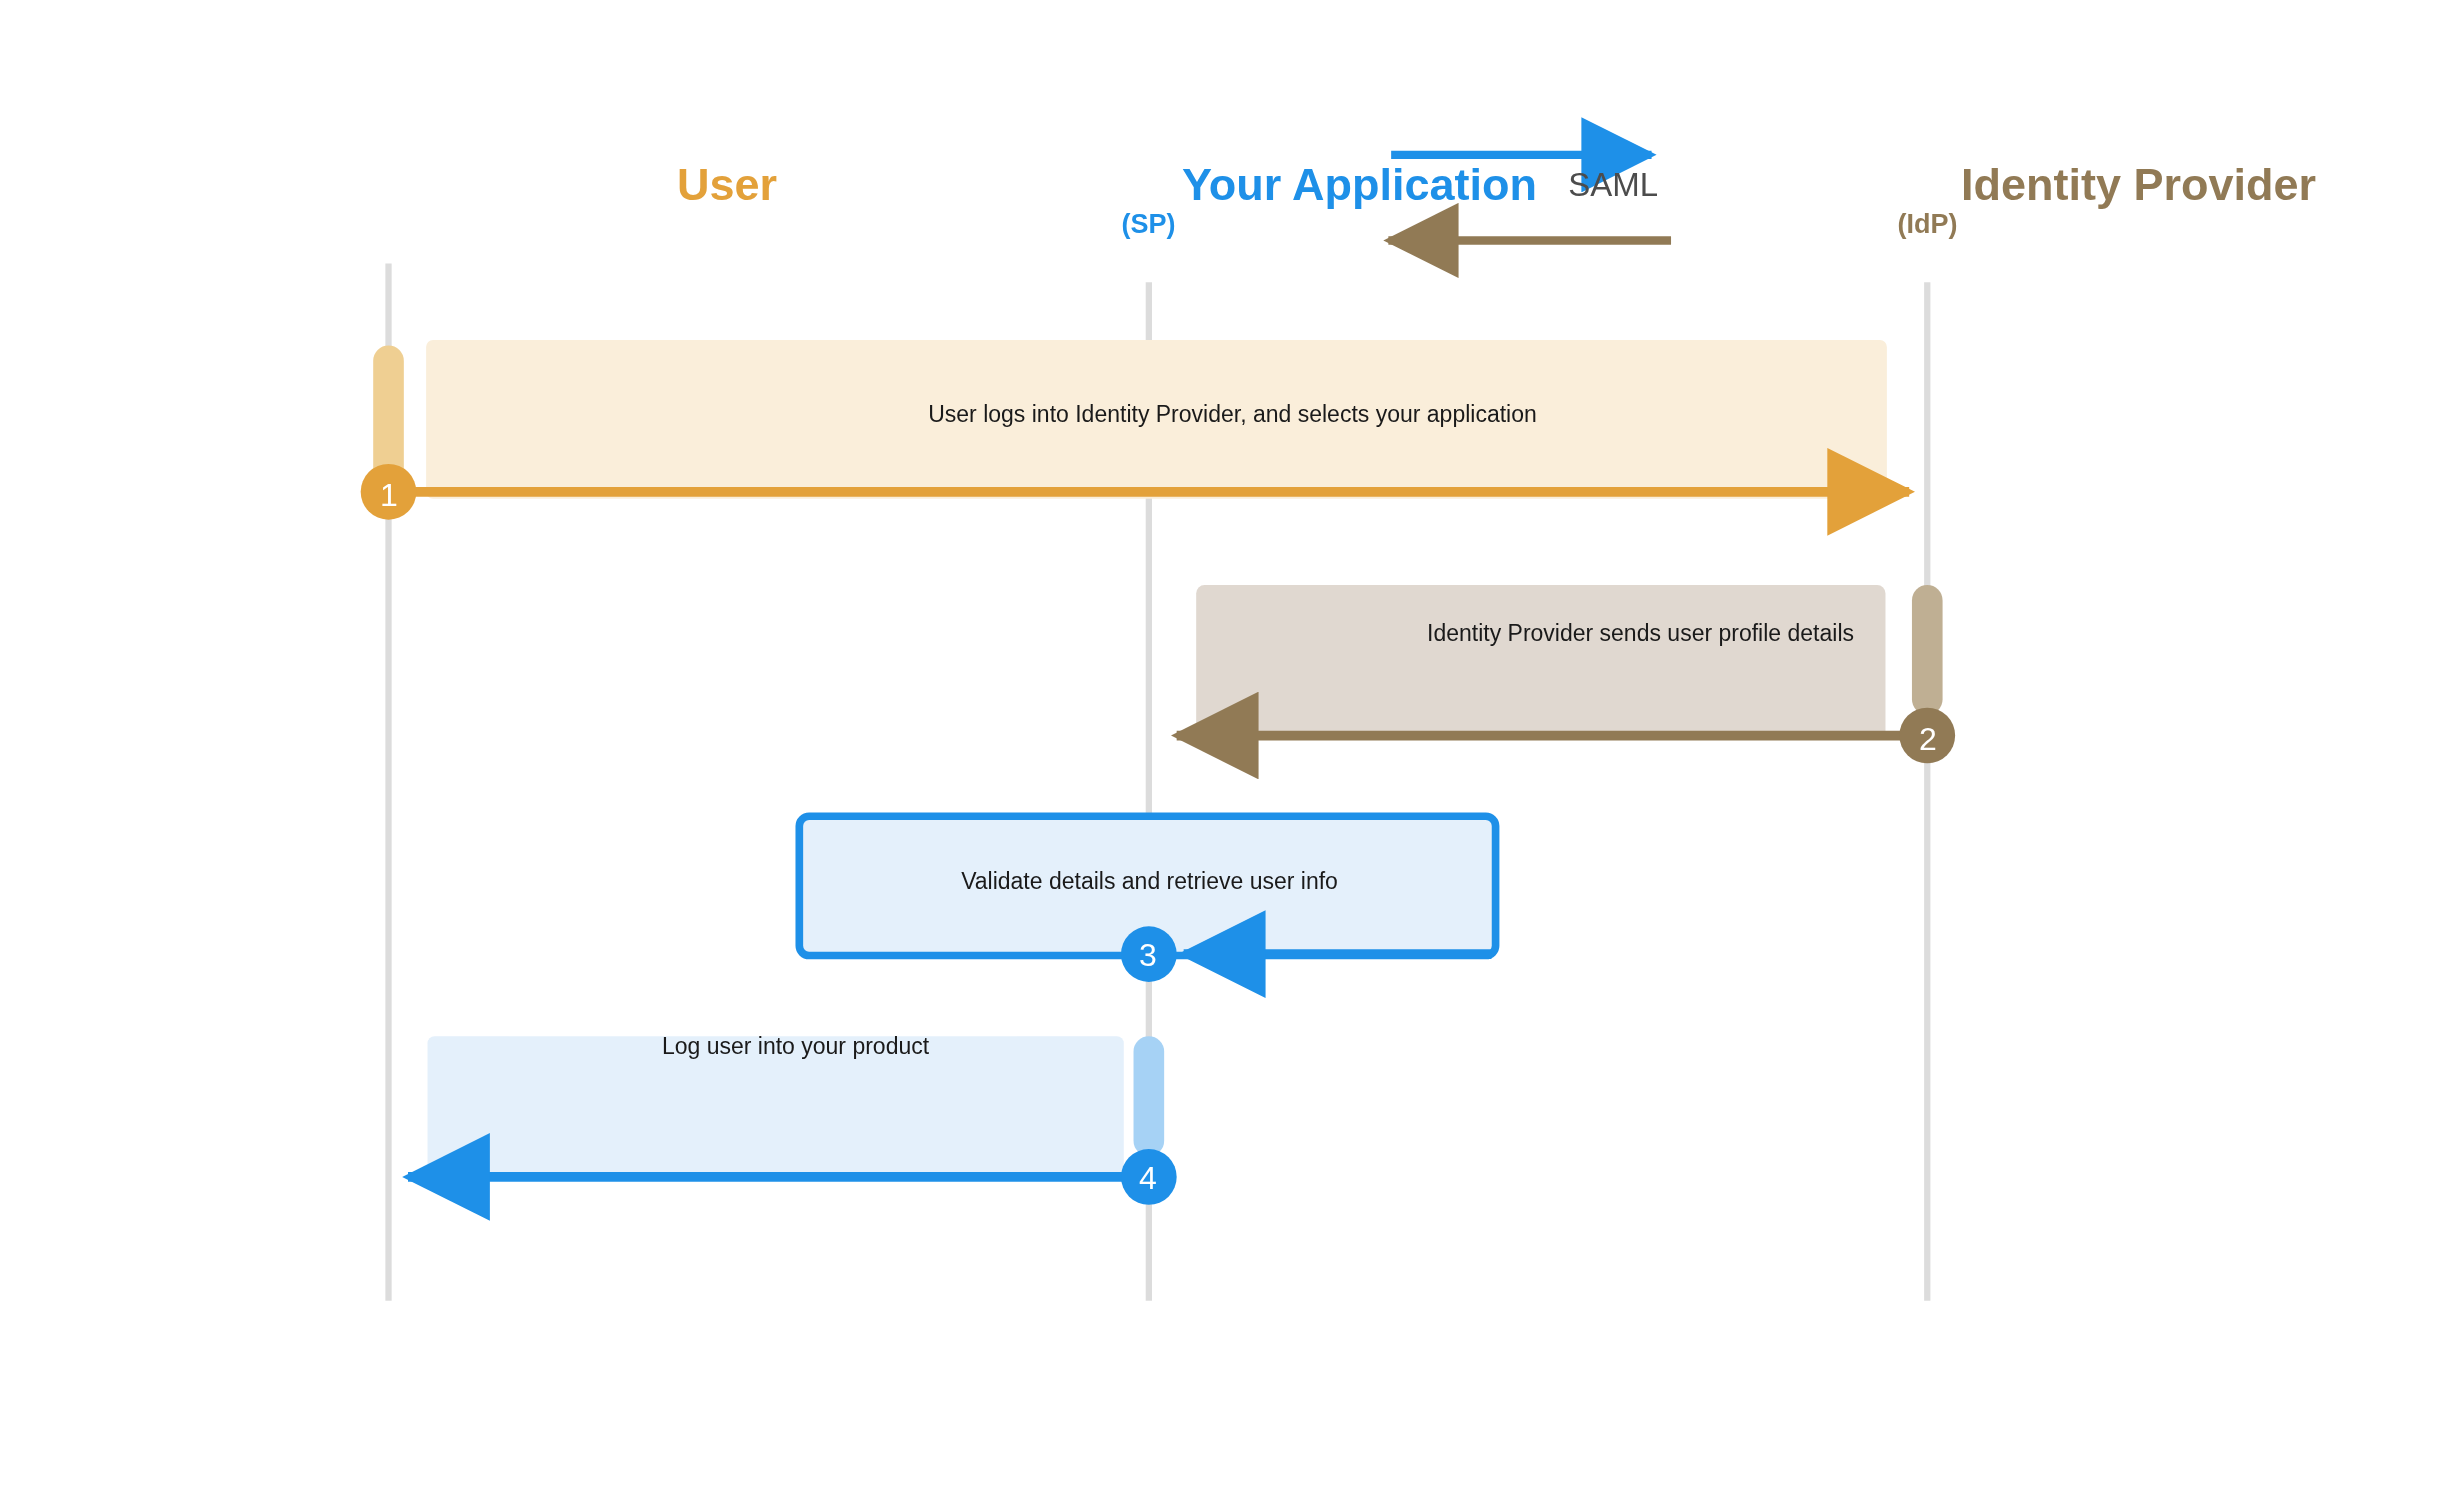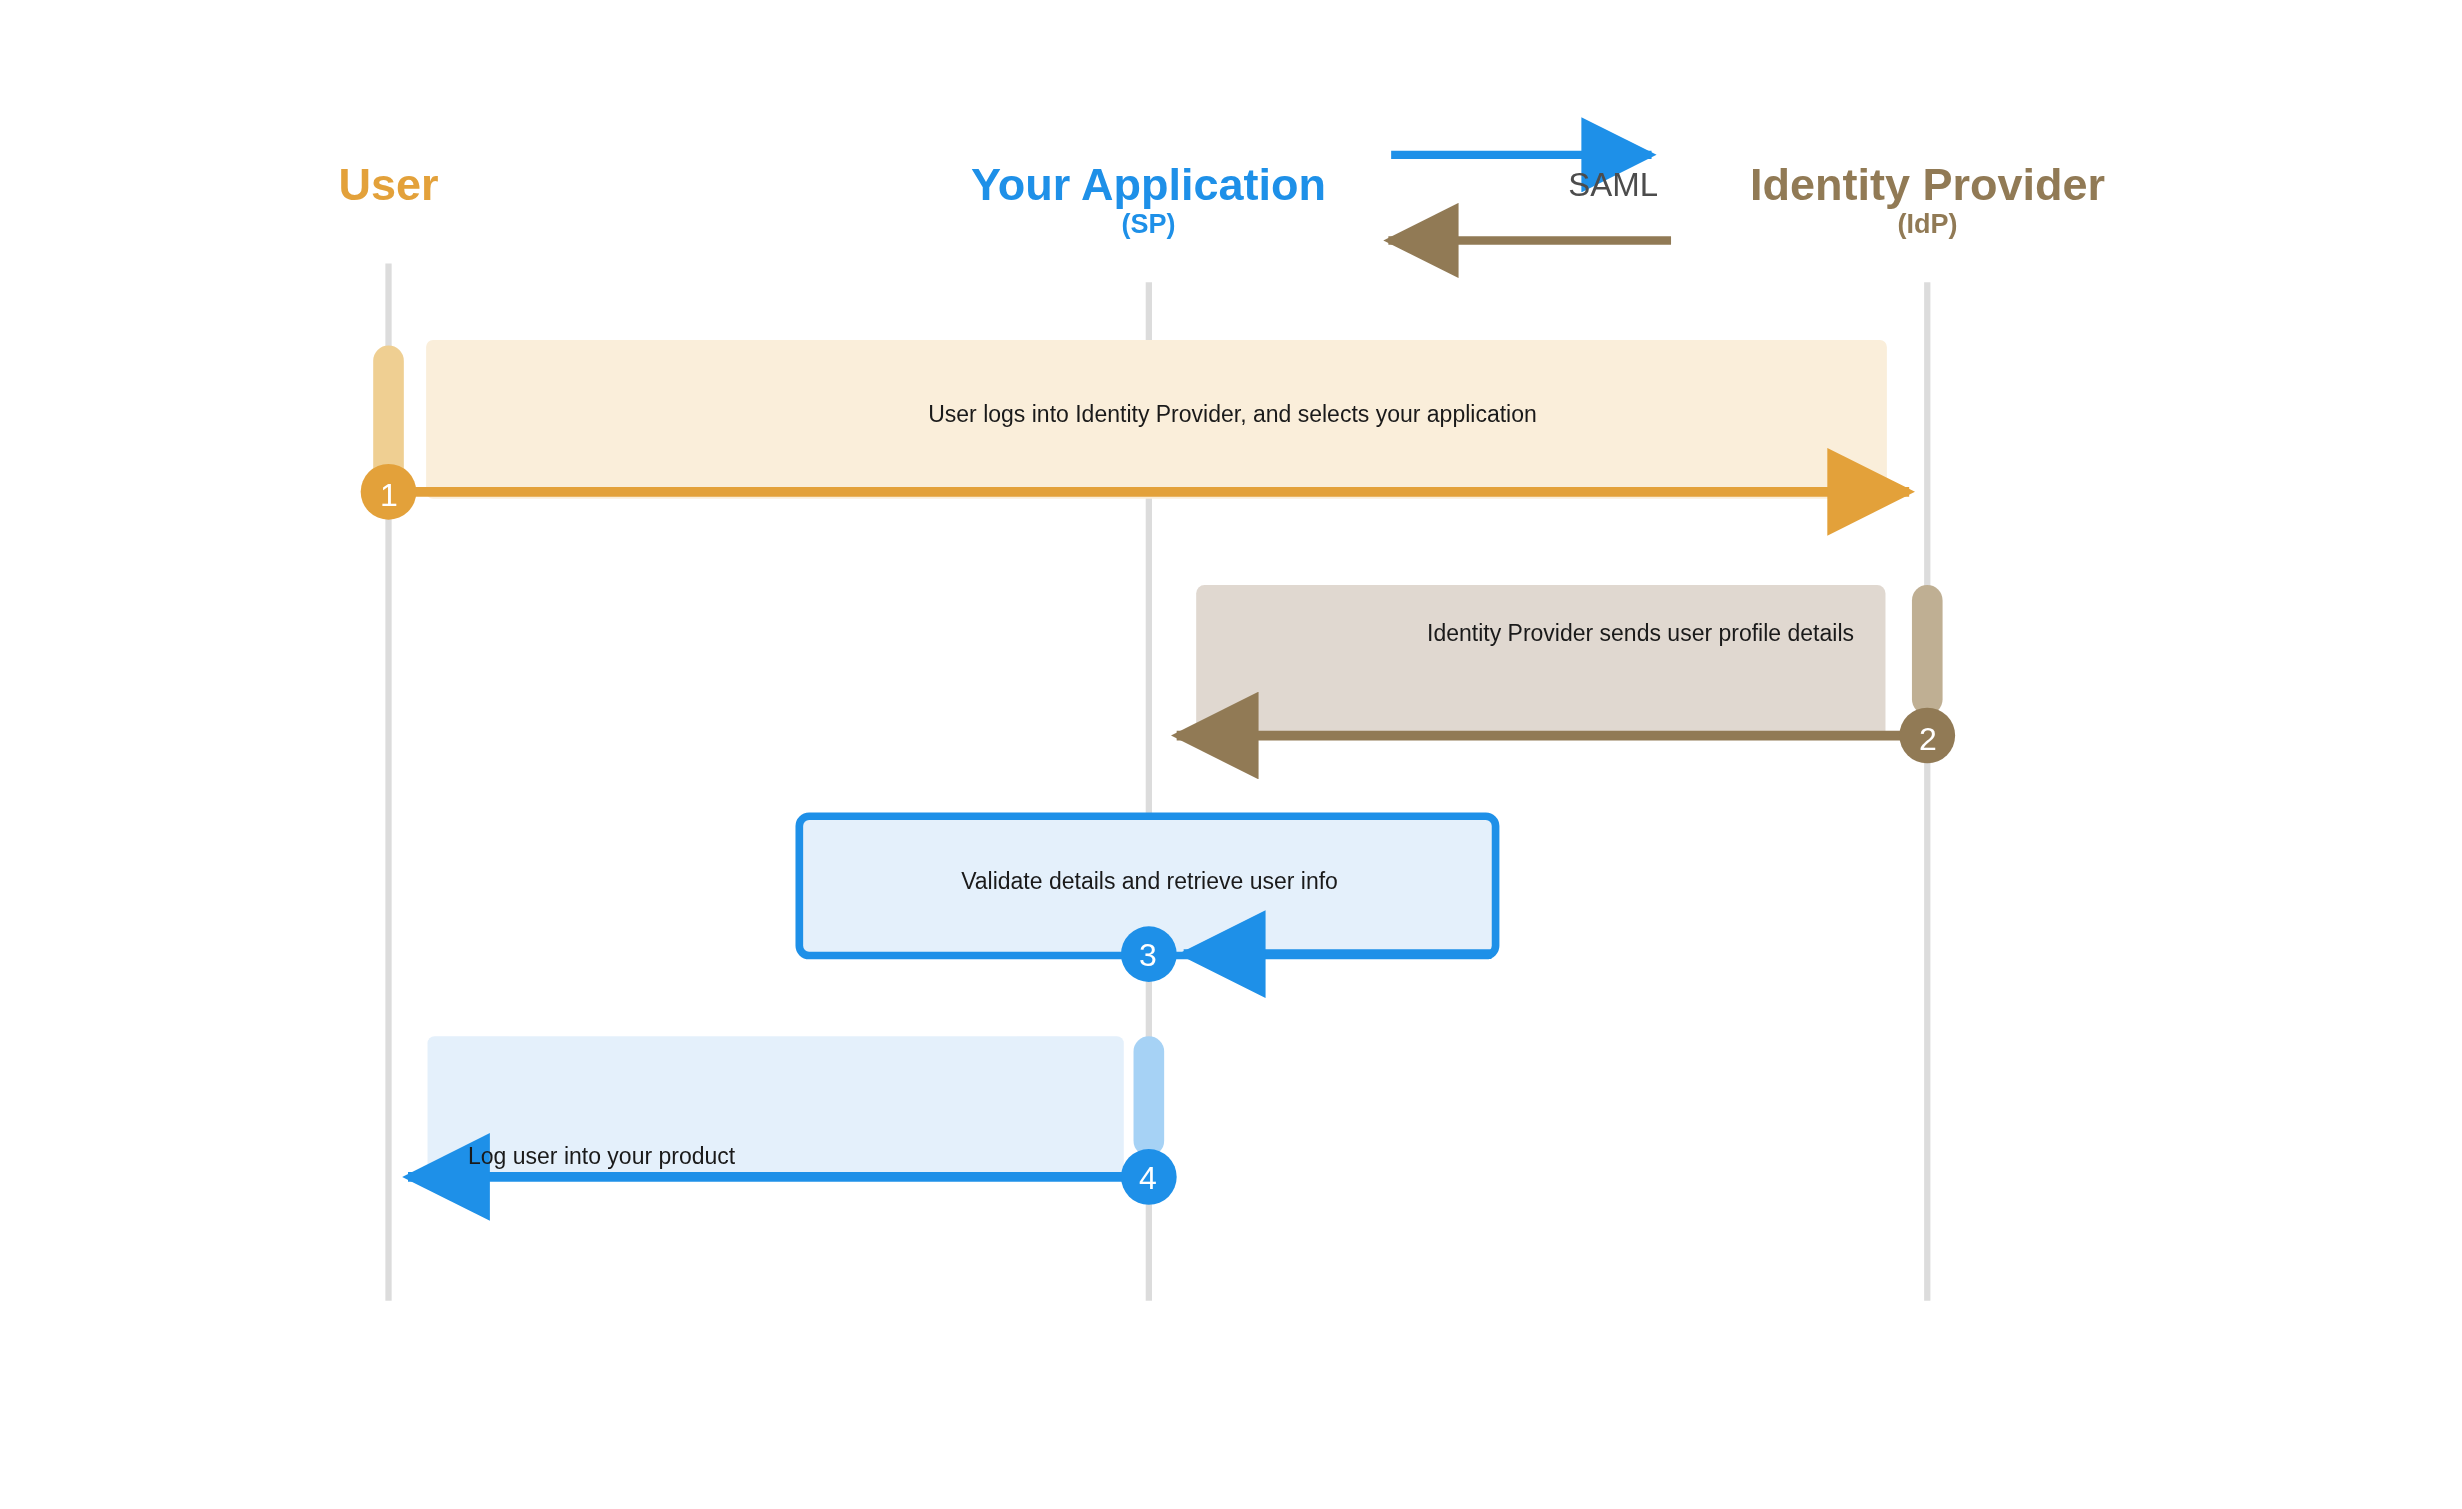--- a/index.html
+++ b/index.html
@@ -3,40 +3,40 @@
 <meta charset="utf-8">
 <style>
   html,body{margin:0;padding:0;background:#ffffff;}
   body{width:2462px;height:1510px;position:relative;overflow:hidden;
        font-family:"Liberation Sans","DejaVu Sans",sans-serif;}
   .stage{position:absolute;inset:0;}
   svg.diagram{position:absolute;left:0;top:0;width:2462px;height:1510px;}
 
   
   .hdr{position:absolute;text-align:center;white-space:nowrap;}
-  .hdr .name{font-size:45px;font-weight:700;line-height:1;}
+  .hdr .name{font-size:45px;font-weight:700;line-height:1;text-align:right;}
   .hdr .sub{font-size:27px;font-weight:700;line-height:1;margin-top:4px;}
   #hdr-user{left:0px;top:162px;width:777px;}
   #hdr-user .name{color:#E3A13A;}
   #hdr-sp{left:760px;top:162px;width:777px;}
   #hdr-sp .name{color:#1E90E8;}
   #hdr-sp .sub{color:#1E90E8;}
   #hdr-idp{left:1539px;top:162px;width:777px;}
   #hdr-idp .name{color:#917A55;}
   #hdr-idp .sub{color:#917A55;}
 
   .saml-label{position:absolute;left:1435px;top:166px;width:223px;text-align:right;
               font-size:33px;color:#4C4C4C;white-space:nowrap;}
 
   
   .msg{position:absolute;font-size:23px;color:#1A1A1A;line-height:1.48;}
   #msg1{left:710px;top:397px;width:1045px;text-align:center;}
   #msg2{left:1241px;top:616px;width:613px;text-align:right;}
   #msg3{left:822px;top:864px;width:655px;text-align:center;}
-  #msg4{left:468px;top:1139px;width:655px;text-align:left;}
+  #msg4{left:468px;top:1029px;width:655px;text-align:center;}
 
   
   .stepnum{position:absolute;color:#ffffff;font-size:32px;line-height:1;
            text-align:center;width:56px;font-weight:400;}
   #num1{left:361px;top:479px;}
   #num2{left:1900px;top:723px;}
   #num3{left:1120px;top:939px;}
   #num4{left:1120px;top:1162px;}
 </style>
 </head>

